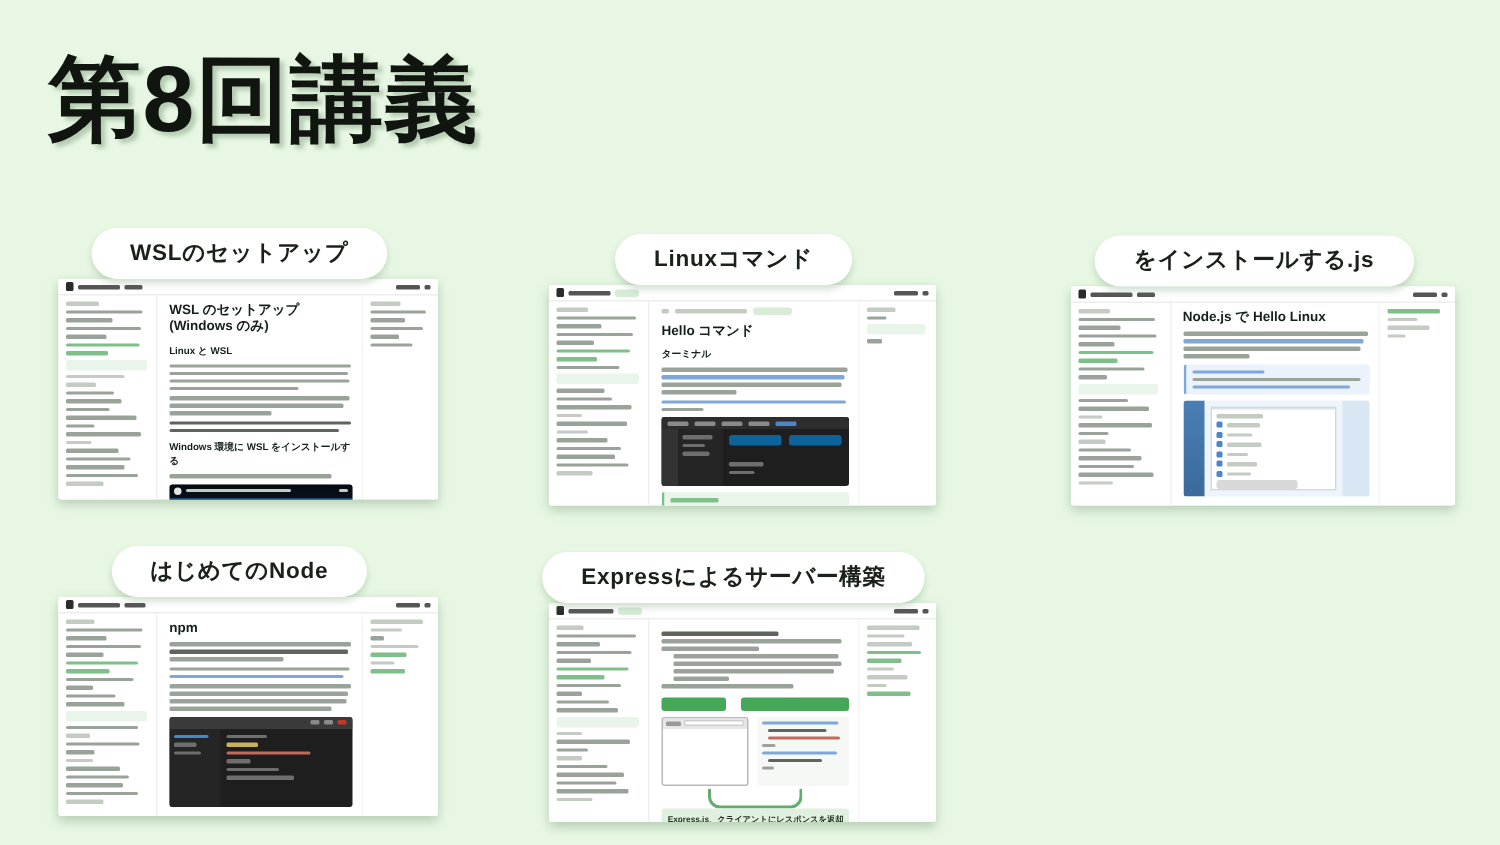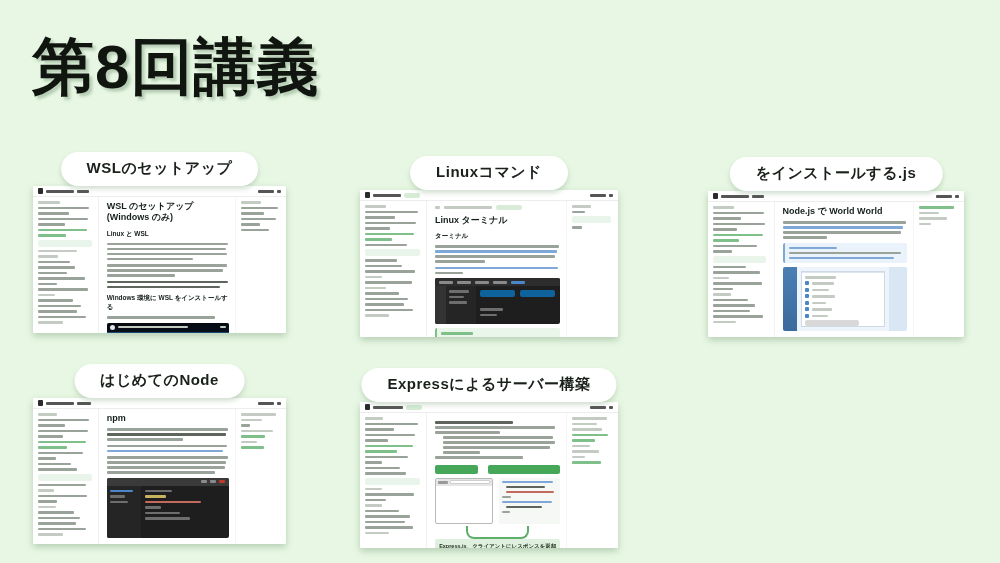--- a/index.html
+++ b/index.html
@@ -27,21 +27,21 @@
     background: #fff; color: #1a201a;
     border-radius: 999px;
     padding: 7px 26px 8px;
     font-size: 15px; font-weight: 700;
     letter-spacing: .5px;
     white-space: nowrap;
     box-shadow: 0 3px 5px rgba(110,150,110,.30);
     z-index: 5;
   }
   .shot {
-    position: absolute; left: 0; top: 34px;
+    position: absolute; left: 6px; top: 34px;
     background: #ffffff;
     border-radius: 2px;
     box-shadow: 0 3px 7px rgba(90,130,90,.35);
     overflow: hidden;
     display: flex;
   }
 
   
   .doc { display: flex; width: 100%; height: 100%; background: #fff; }
   .doc-topbar {
@@ -257,21 +257,21 @@
           <span class="ln" style="width:84%"></span>
           <span class="ln l" style="width:42%"></span>
         </div>
 
         <div class="doc-main">
           <div class="bc">
             <span class="ln l" style="width:5px"></span>
             <span class="ln l" style="width:48px"></span>
             <span class="chip"></span>
           </div>
-          <div class="h1">Linux ターミナル</div>
+          <div class="h1">Hello コマンド</div>
           <div class="h2">ターミナル</div>
           <div class="para">
             <span class="ln" style="width:99%"></span>
               <span class="ln b" style="width:97%"></span>
             <span class="ln" style="width:96%"></span>
               <span class="ln" style="width:40%"></span>
           </div>
           <div class="para">
             <span class="ln b" style="width:98%"></span>
               <span class="ln" style="width:22%"></span>
@@ -349,21 +349,21 @@
           <span class="ln" style="width:36%"></span>
           <span class="ln l" style="width:32%"></span>
           <span class="ln" style="width:62%"></span>
           <span class="ln" style="width:74%"></span>
           <span class="ln" style="width:66%"></span>
           <span class="ln" style="width:88%"></span>
           <span class="ln l" style="width:40%"></span>
         </div>
 
         <div class="doc-main">
-          <div class="h1">Node.js で World World</div>
+          <div class="h1">Node.js で Hello Linux</div>
           <div class="para">
             <span class="ln" style="width:99%"></span>
               <span class="ln b" style="width:97%"></span>
             <span class="ln" style="width:95%"></span>
               <span class="ln" style="width:36%"></span>
           </div>
           <div class="callout blue">
             <span class="ln b" style="width:42%"></span>
             <span class="ln" style="width:98%"></span>
             <span class="ln b" style="width:92%"></span>

